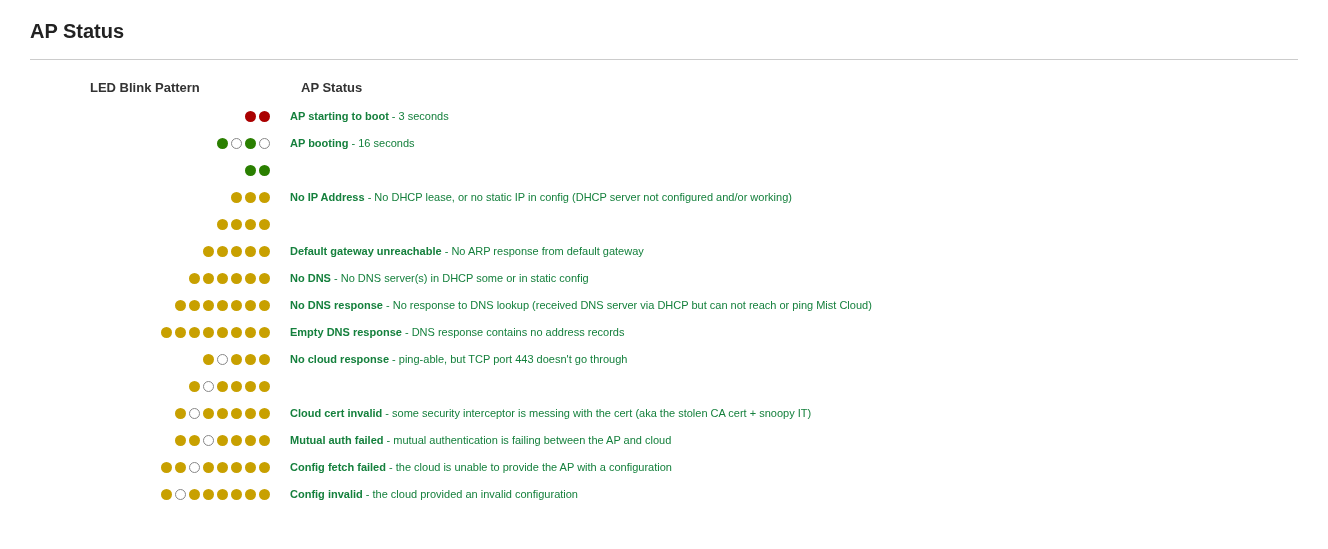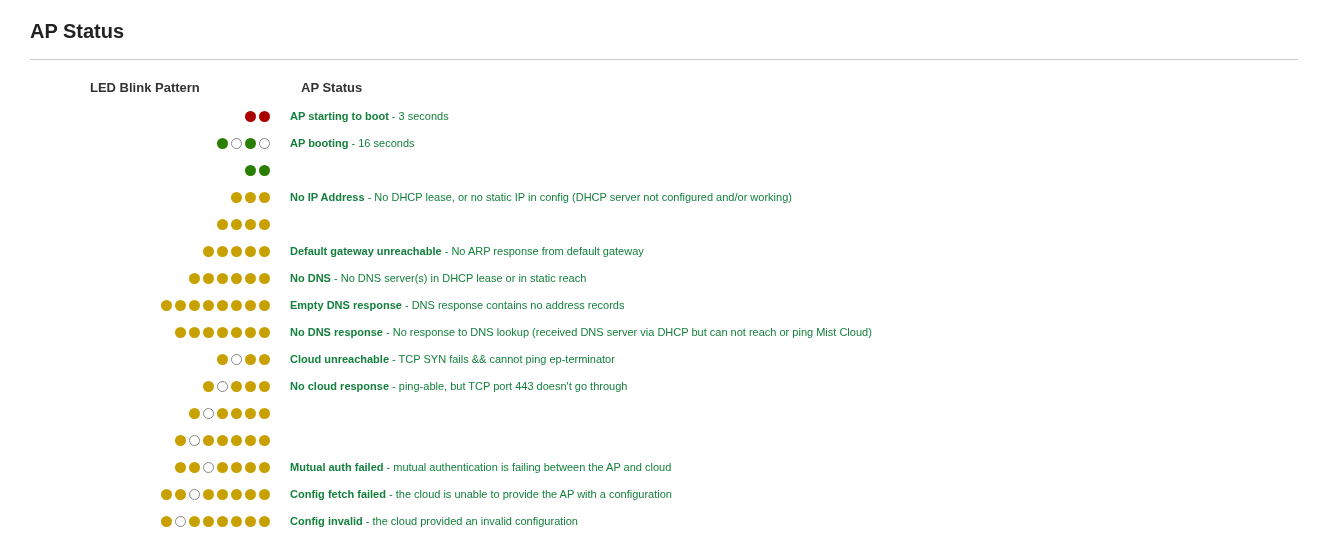--- a/index.html
+++ b/index.html
@@ -145,59 +145,50 @@
         </div>
         <div class="data-row">
           <div class="led-pattern">
             <span class="dot dot-yellow"></span>
             <span class="dot dot-yellow"></span>
             <span class="dot dot-yellow"></span>
             <span class="dot dot-yellow"></span>
             <span class="dot dot-yellow"></span>
             <span class="dot dot-yellow"></span>
           </div>
-          <div class="status-text"><strong>No DNS</strong><span> - No DNS server(s) in DHCP lease or in static reach</span></div>
+          <div class="status-text"><strong>No DNS</strong><span> - No DNS server(s) in DHCP some or in static config</span></div>
+        </div>
+        <div class="data-row">
+          <div class="led-pattern">
+            <span class="dot dot-yellow"></span>
+            <span class="dot dot-yellow"></span>
+            <span class="dot dot-yellow"></span>
+            <span class="dot dot-yellow"></span>
+            <span class="dot dot-yellow"></span>
+            <span class="dot dot-yellow"></span>
+            <span class="dot dot-yellow"></span>
+          </div>
+          <div class="status-text"><strong>No DNS response</strong><span> - No response to DNS lookup (received DNS server via DHCP but can not reach or ping Mist Cloud)</span></div>
         </div>
         <div class="data-row">
           <div class="led-pattern">
             <span class="dot dot-yellow"></span>
             <span class="dot dot-yellow"></span>
             <span class="dot dot-yellow"></span>
             <span class="dot dot-yellow"></span>
             <span class="dot dot-yellow"></span>
             <span class="dot dot-yellow"></span>
             <span class="dot dot-yellow"></span>
             <span class="dot dot-yellow"></span>
           </div>
           <div class="status-text"><strong>Empty DNS response</strong><span> - DNS response contains no address records</span></div>
         </div>
         <div class="data-row">
           <div class="led-pattern">
             <span class="dot dot-yellow"></span>
-            <span class="dot dot-yellow"></span>
-            <span class="dot dot-yellow"></span>
-            <span class="dot dot-yellow"></span>
-            <span class="dot dot-yellow"></span>
-            <span class="dot dot-yellow"></span>
-            <span class="dot dot-yellow"></span>
-          </div>
-          <div class="status-text"><strong>No DNS response</strong><span> - No response to DNS lookup (received DNS server via DHCP but can not reach or ping Mist Cloud)</span></div>
-        </div>
-        <div class="data-row">
-          <div class="led-pattern">
-            <span class="dot dot-yellow"></span>
-            <span class="dot dot-outline"></span>
-            <span class="dot dot-yellow"></span>
-            <span class="dot dot-yellow"></span>
-          </div>
-          <div class="status-text"><strong>Cloud unreachable</strong><span> - TCP SYN fails &amp;&amp; cannot ping ep-terminator</span></div>
-        </div>
-        <div class="data-row">
-          <div class="led-pattern">
-            <span class="dot dot-yellow"></span>
             <span class="dot dot-outline"></span>
             <span class="dot dot-yellow"></span>
             <span class="dot dot-yellow"></span>
             <span class="dot dot-yellow"></span>
           </div>
           <div class="status-text"><strong>No cloud response</strong><span> - ping-able, but TCP port 443 doesn't go through</span></div>
         </div>
         <div class="data-row">
           <div class="led-pattern">
             <span class="dot dot-yellow"></span>
@@ -211,20 +202,21 @@
         <div class="data-row">
           <div class="led-pattern">
             <span class="dot dot-yellow"></span>
             <span class="dot dot-outline"></span>
             <span class="dot dot-yellow"></span>
             <span class="dot dot-yellow"></span>
             <span class="dot dot-yellow"></span>
             <span class="dot dot-yellow"></span>
             <span class="dot dot-yellow"></span>
           </div>
+          <div class="status-text"><strong>Cloud cert invalid</strong><span> - some security interceptor is messing with the cert (aka the stolen CA cert + snoopy IT)</span></div>
         </div>
         <div class="data-row">
           <div class="led-pattern">
             <span class="dot dot-yellow"></span>
             <span class="dot dot-yellow"></span>
             <span class="dot dot-outline"></span>
             <span class="dot dot-yellow"></span>
             <span class="dot dot-yellow"></span>
             <span class="dot dot-yellow"></span>
             <span class="dot dot-yellow"></span>

